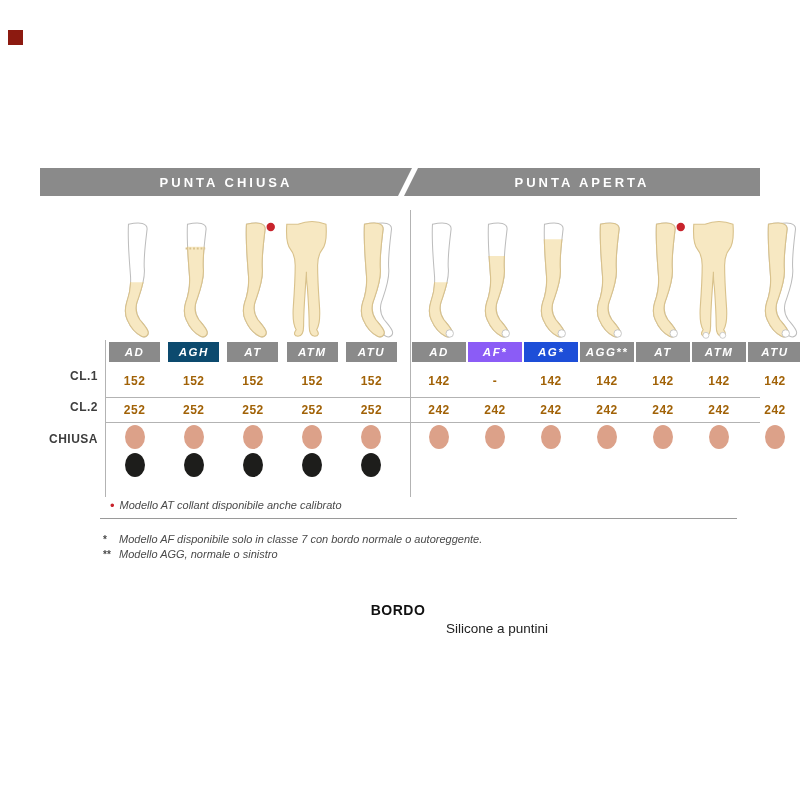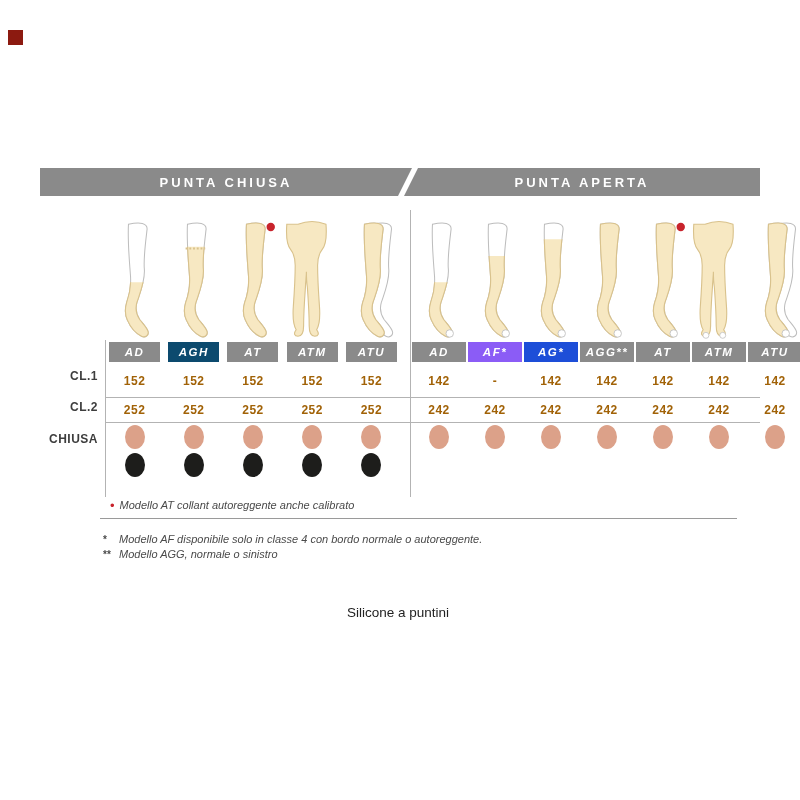--- a/index.html
+++ b/index.html
@@ -35,21 +35,21 @@
   
   .note-red{position:absolute;left:110px;top:499px;font-size:11px;font-style:italic;
             color:#4a4a4a;display:flex;align-items:center;gap:5px;}
   .note-red .bullet{font-style:normal;font-size:13px;line-height:11px;}
   .footnotes{position:absolute;left:103px;top:532px;font-size:11px;font-style:italic;color:#4a4a4a;}
   .fn-row{display:flex;line-height:14px;}
   .fn-marker{width:16px;text-align:left;font-weight:bold;font-style:normal;font-size:10px;padding-top:1px;}
   
   .bordo{position:absolute;left:248px;top:602px;width:300px;text-align:center;}
   .bordo-title{font-size:14px;font-weight:bold;color:#111;letter-spacing:.5px;}
-  .bordo-sub{font-size:13.5px;color:#222;margin-top:3px;}
+  .bordo-sub{font-size:13.5px;color:#222;margin-top:3px;text-align:right;}
 </style>
 </head>
 <body>
 
 <div id="canvas">
 
   <div class="corner-square" style="background: rgb(140, 26, 16);"></div>
 
   <div class="bar bar-right" style="background: rgb(138, 138, 138);">
     <span class="bar-title">PUNTA APERTA</span>
@@ -323,31 +323,32 @@
   <div class="row-label" style="top:432px;">CHIUSA</div>
 
   <div class="hline" style="left:106px;top:397px;width:654px;"></div>
   <div class="hline" style="left:106px;top:422px;width:654px;"></div>
   <div class="vline" style="left:105px;top:340px;height:157px;"></div>
   <div class="vline" style="left:410px;top:210px;height:287px;"></div>
   <div class="hline" style="left:100px;top:518px;width:637px;background:#9a9a9a;"></div>
 
   <div class="note-red">
     <span class="bullet" style="color: rgb(200, 35, 44);">•</span>
-    <span>Modello AT collant autoreggente anche calibrato</span>
+    <span>Modello AT collant disponibile anche calibrato</span>
   </div>
 
   <div class="footnotes">
     <div class="fn-row">
       <span class="fn-marker">*</span>
-      <span>Modello AF disponibile solo in classe 4 con bordo normale o autoreggente.</span>
+      <span>Modello AF disponibile solo in classe 7 con bordo normale o autoreggente.</span>
     </div>
     <div class="fn-row">
       <span class="fn-marker">**</span>
       <span>Modello AGG, normale o sinistro</span>
     </div>
   </div>
 
   <div class="bordo">
+    <div class="bordo-title">BORDO</div>
     <div class="bordo-sub">Silicone a puntini</div>
   </div>
 
 </div>
 
 </body></html>

